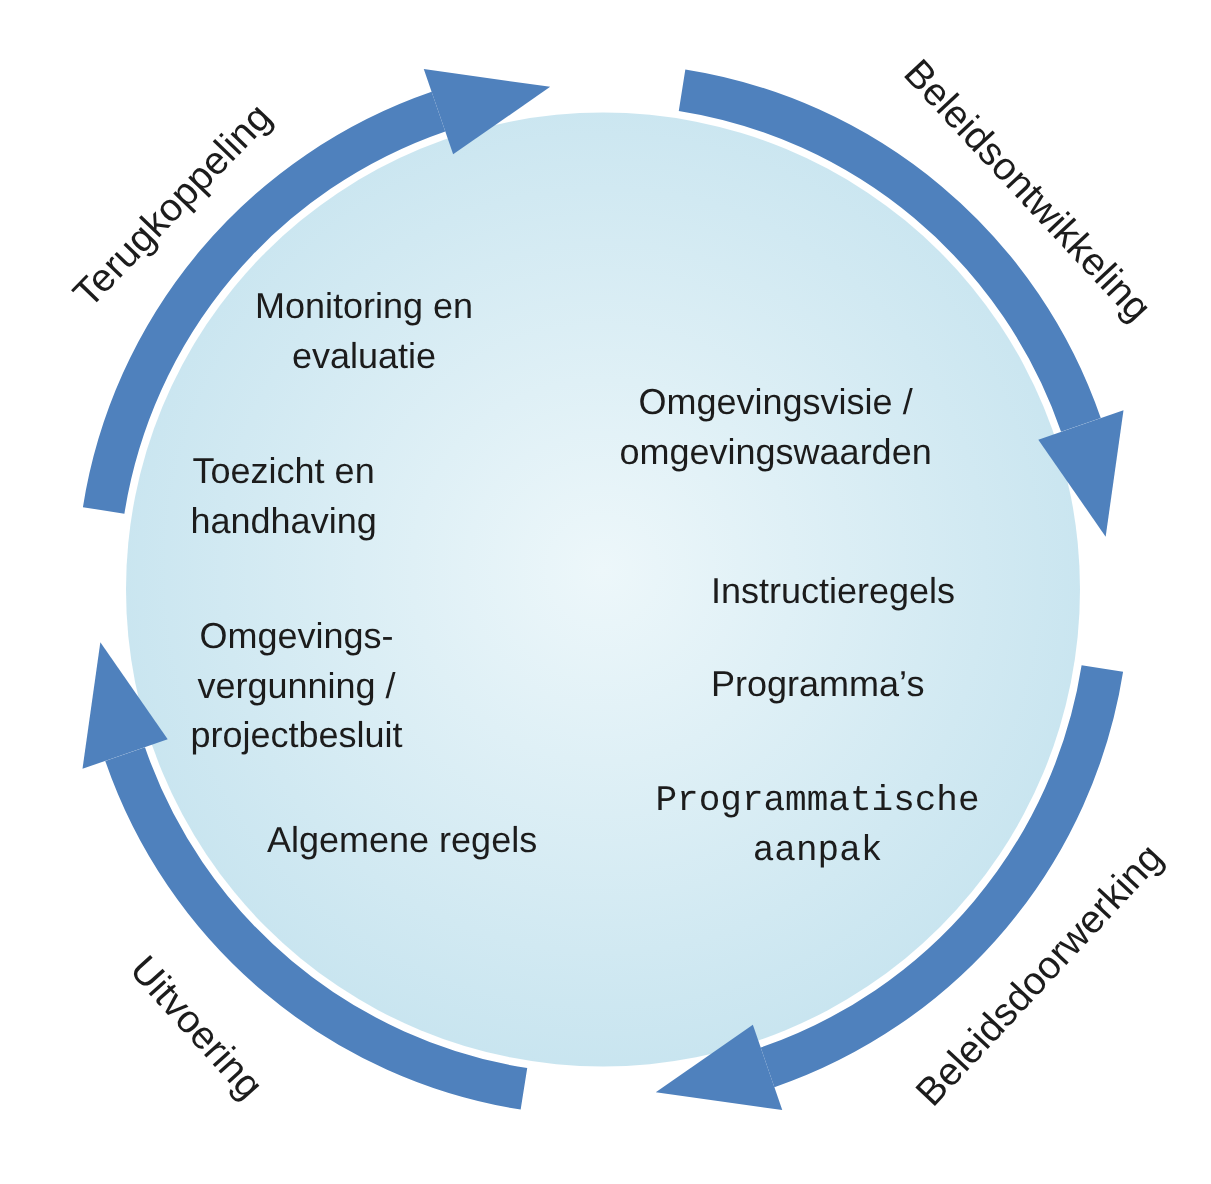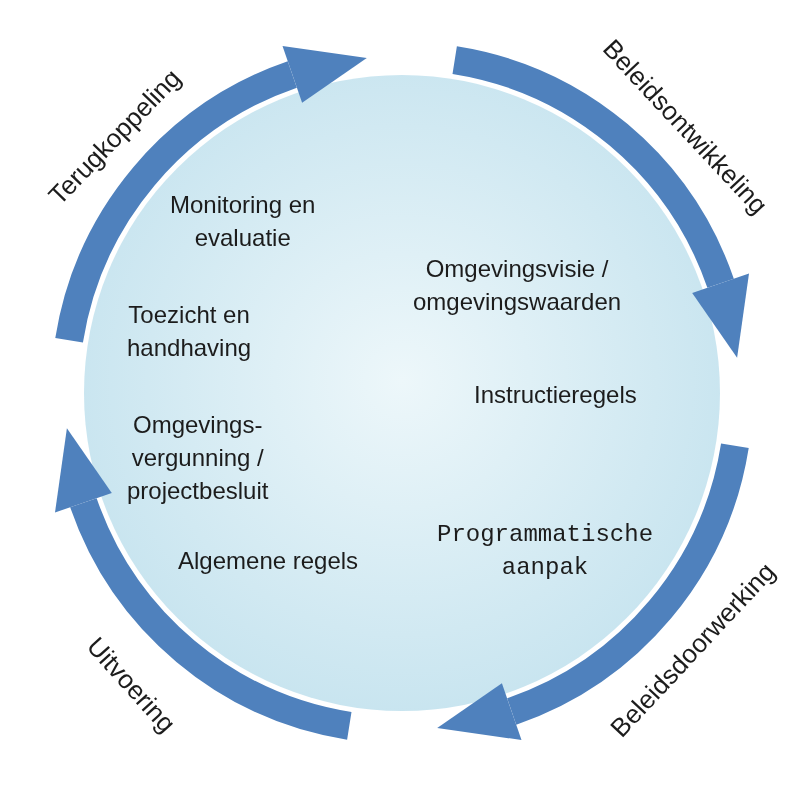--- a/index.html
+++ b/index.html
@@ -95,17 +95,18 @@
   <div class="inner-label il-toezicht">Toezicht en
 handhaving</div>
 
   <div class="inner-label il-algemene">Algemene regels</div>
 
   <div class="inner-label il-omgevingsvisie">Omgevingsvisie /
 omgevingswaarden</div>
 
   <div class="inner-label il-instructie">Instructieregels</div>
 
+  <div class="inner-label il-programmas">Programma’s</div>
 
   <div class="inner-label il-programmatisch">Programmatische
 aanpak</div>
 
 </div>
 
 </body></html>

